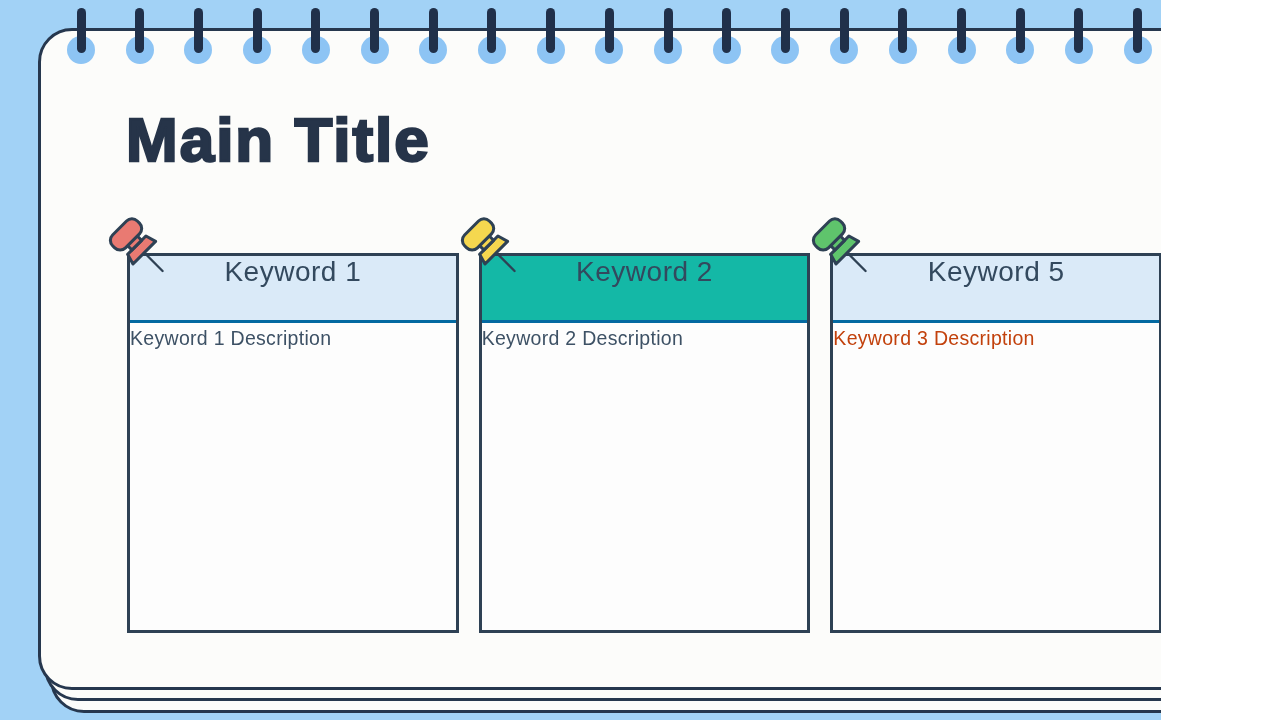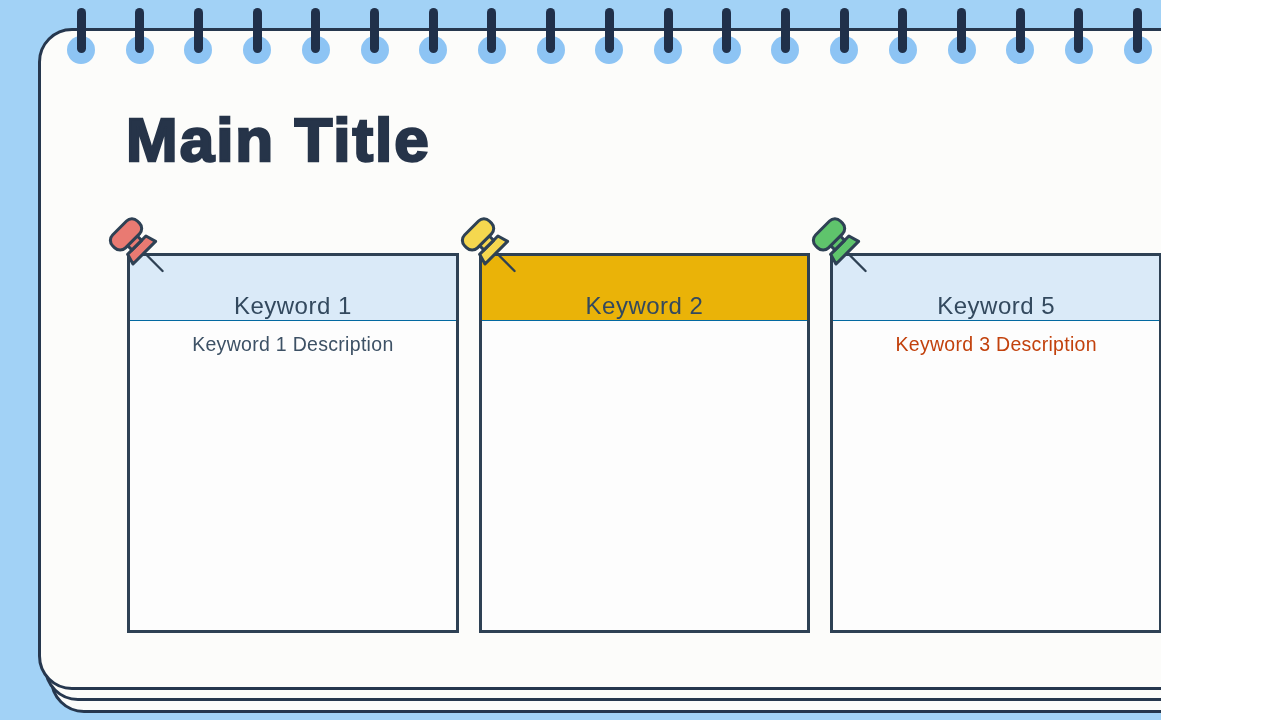--- a/index.html
+++ b/index.html
@@ -78,32 +78,32 @@
     flex: 1;
     background: #fdfdfd;
     border: 3px solid #2e4154;
     box-sizing: border-box;
     display: flex;
     flex-direction: column;
   }
   .card-header {
     height: 64px;
     background: #daeaf8;
-    border-bottom: 1px solid #0369a1;
+    border-bottom: 3px solid #0369a1;
     display: flex;
-    align-items: flex-end;
+    align-items: flex-start;
     justify-content: center;
-    font-size: 24px;
+    font-size: 28px;
     letter-spacing: 0.5px;
     color: #33495e;
   }
   .card-body {
     flex: 1;
-    padding-top: 12px;
-    text-align: center;
+    padding-top: 4px;
+    text-align: left;
     font-size: 19.5px;
     letter-spacing: 0.3px;
     color: #3d5165;
   }
 
   
   .pushpin {
     position: absolute;
     left: -28px; top: -38px;
     width: 76px; height: 76px;
@@ -226,22 +226,25 @@
 
     <div class="card">
       <svg class="pushpin" viewBox="0 0 100 100">
         <g transform="rotate(-45 50 40)" stroke="#2e4154" stroke-width="4" stroke-linejoin="round" stroke-linecap="round">
           <line x1="50" y1="48" x2="50" y2="82" stroke-width="3"></line>
           <path class="pin-shape" d="M33,34 L67,34 L71,48 L29,48 Z" fill="#f5d74f"></path>
           <rect class="pin-shape" x="41" y="24" width="18" height="10" fill="#f5d74f"></rect>
           <rect class="pin-shape" x="27" y="2" width="46" height="24" rx="10" fill="#f5d74f"></rect>
         </g>
       </svg>
-      <div class="card-header" style="background: #eab308; color: rgb(51, 73, 94);">
+      <div class="card-header" style="background: #14b8a6; color: rgb(51, 73, 94);">
         <span>Keyword 2</span>
+      </div>
+      <div class="card-body" style="color: rgb(61, 81, 101);">
+        <span>Keyword 2 Description</span>
       </div>
     </div>
 
     <div class="card">
       <svg class="pushpin" viewBox="0 0 100 100">
         <g transform="rotate(-45 50 40)" stroke="#2e4154" stroke-width="4" stroke-linejoin="round" stroke-linecap="round">
           <line x1="50" y1="48" x2="50" y2="82" stroke-width="3"></line>
           <path class="pin-shape" d="M33,34 L67,34 L71,48 L29,48 Z" fill="#5fc46c"></path>
           <rect class="pin-shape" x="41" y="24" width="18" height="10" fill="#5fc46c"></rect>
           <rect class="pin-shape" x="27" y="2" width="46" height="24" rx="10" fill="#5fc46c"></rect>

